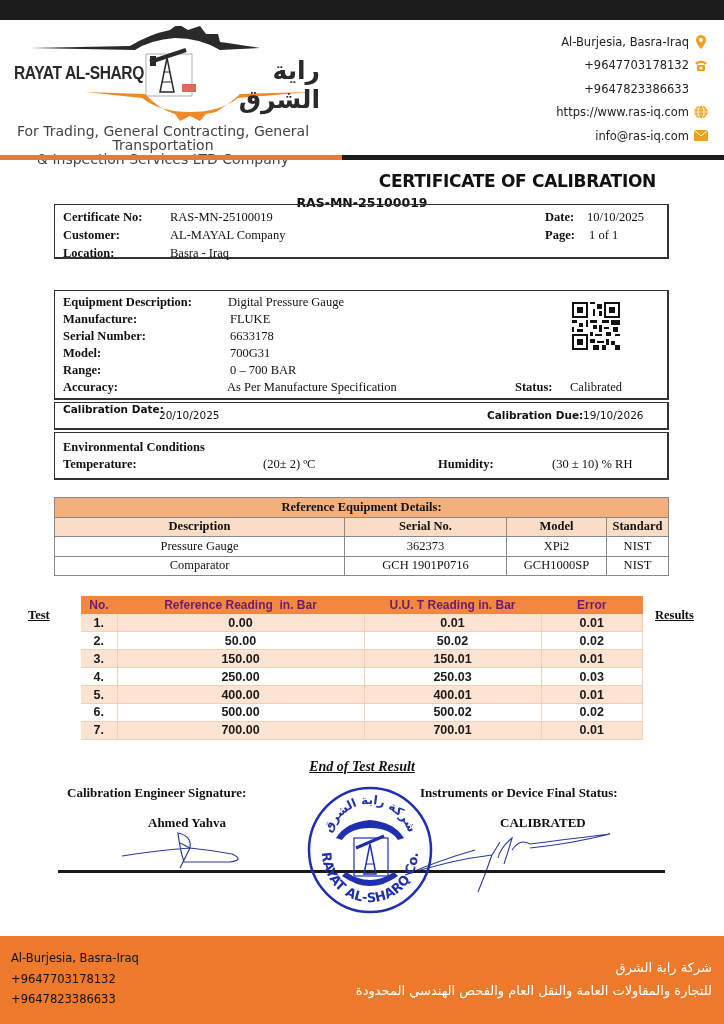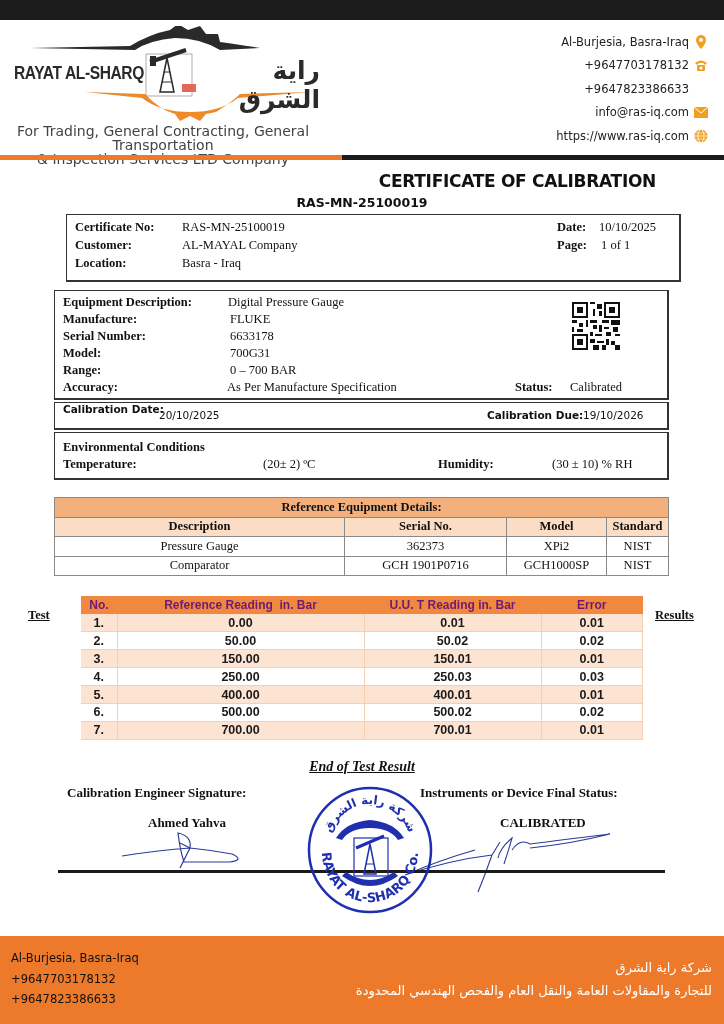--- a/index.html
+++ b/index.html
@@ -21,21 +21,21 @@
   .contact-icon.blank { width: 14px; }
 
   .divider-bar { position: absolute; top: 155px; left: 0; width: 724px; height: 5px; }
   .divider-bar .o { position: absolute; left: 0; width: 342px; height: 5px; background: #ec7a2a; }
   .divider-bar .b { position: absolute; left: 342px; width: 382px; height: 5px; background: #1b1b1b; }
 
   .title { position: absolute; top: 171px; left: 0; width: 656px; text-align: right; font-family: "DejaVu Sans", sans-serif; font-weight: 700; font-size: 17px; color: #111; letter-spacing: -0.3px; }
   .subtitle { position: absolute; top: 195px; left: 0; width: 724px; text-align: center; font-family: "DejaVu Sans", sans-serif; font-weight: 700; font-size: 12.5px; color: #111; }
 
   .box { position: absolute; left: 54px; width: 615px; border: 1.5px solid #333; border-right-width: 2.5px; border-bottom-width: 2.5px; }
-  .box1 { top: 214px; height: 68px; margin-left: 12px; }
+  .box1 { top: 204px; height: 55px; }
   .box2 { top: 290px; height: 110px; }
   .box3 { top: 402px; height: 28px; }
   .box4 { top: 432px; height: 48px; }
 
   .f { position: absolute; font-size: 12.5px; white-space: nowrap; }
   .b { font-weight: 700; }
   .sans { font-family: "DejaVu Sans", sans-serif; font-size: 10.5px; }
 
   .qr { position: absolute; left: 517px; top: 11px; width: 48px; height: 48px; }
 
@@ -111,37 +111,37 @@
           <rect x="3" y="6" width="8" height="6" rx="1" fill="#f0a020"></rect>
           <circle cx="7" cy="9" r="1.5" fill="#fff"></circle>
         </svg>
     </span>
   </div>
   <div class="contact-row">
     <span>+9647823386633</span>
     <span class="contact-icon blank"></span>
   </div>
   <div class="contact-row">
-    <span>info@ras-iq.com</span>
-    <span class="contact-icon">
-      <svg width="14" height="11" viewBox="0 0 14 11">
-          <rect x="0" y="0" width="14" height="11" fill="#f0a020"></rect>
-          <path d="M0 0 L7 6 L14 0" fill="none" stroke="#fff" stroke-width="1"></path>
-        </svg>
-    </span>
-  </div>
-  <div class="contact-row">
     <span>https://www.ras-iq.com</span>
     <span class="contact-icon">
       <svg width="14" height="14" viewBox="0 0 14 14">
           <circle cx="7" cy="7" r="6.5" fill="#f0a020"></circle>
           <ellipse cx="7" cy="7" rx="3" ry="6.5" fill="none" stroke="#fff" stroke-width="0.8"></ellipse>
           <line x1="0.5" y1="7" x2="13.5" y2="7" stroke="#fff" stroke-width="0.8"></line>
           <line x1="2" y1="4" x2="12" y2="4" stroke="#fff" stroke-width="0.6"></line>
           <line x1="2" y1="10" x2="12" y2="10" stroke="#fff" stroke-width="0.6"></line>
+        </svg>
+    </span>
+  </div>
+  <div class="contact-row">
+    <span>info@ras-iq.com</span>
+    <span class="contact-icon">
+      <svg width="14" height="11" viewBox="0 0 14 11">
+          <rect x="0" y="0" width="14" height="11" fill="#f0a020"></rect>
+          <path d="M0 0 L7 6 L14 0" fill="none" stroke="#fff" stroke-width="1"></path>
         </svg>
     </span>
   </div>
 </div>
 
 <div class="divider-bar">
     <div class="o"></div>
     <div class="b"></div>
   </div>
 

